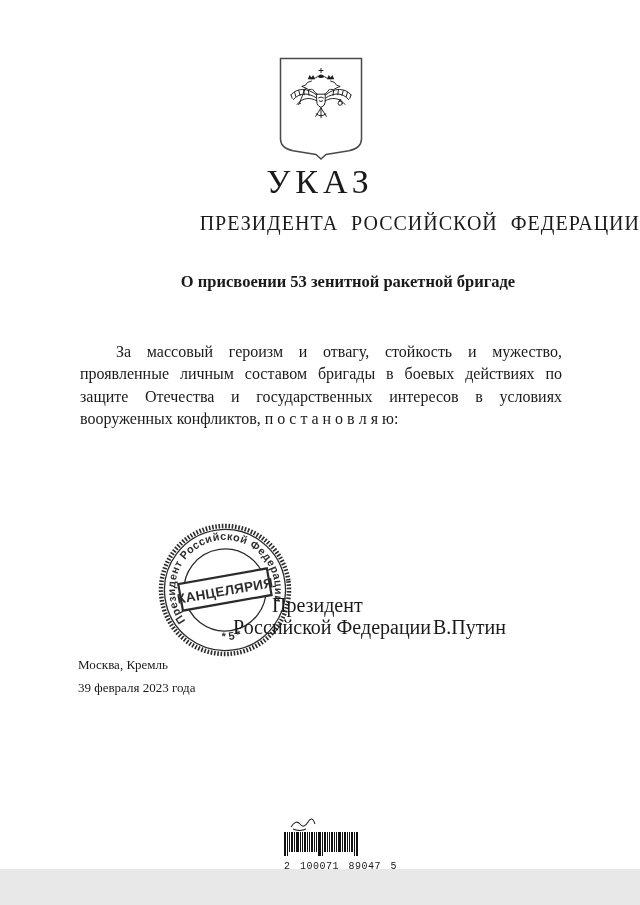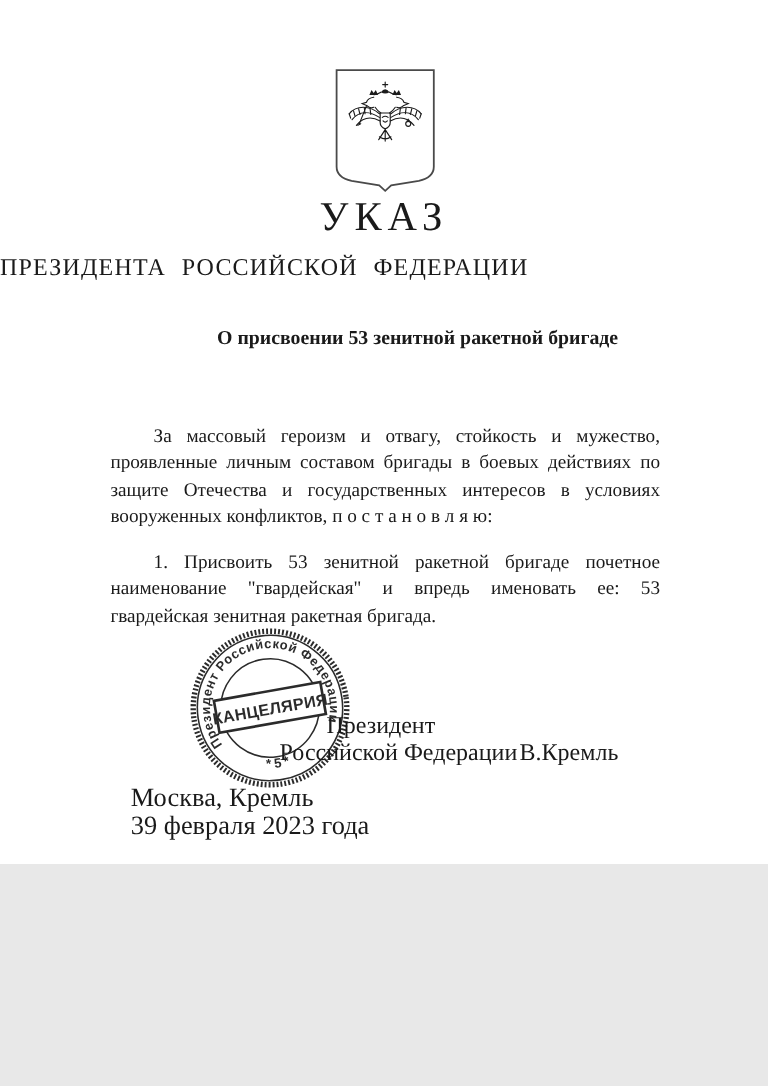--- a/index.html
+++ b/index.html
@@ -1,57 +1,57 @@
 <!DOCTYPE html>
 <html><head>
 <meta charset="utf-8">
 <style>
   html,body{margin:0;padding:0;background:#e8e8e8;}
   .page{
     position:relative;
-    width:640px;height:720px;
+    width:640px;height:869px;
     margin:0 auto;
     background:#ffffff;
     font-family:"Liberation Serif", serif;
     color:#1a1a1a;
     overflow:hidden;
     text-decoration:underline;
   }
   
   .arms{position:absolute;left:279px;top:57px;width:84px;height:104px;}
   .arms svg{position:absolute;left:0;top:0;}
   
   .decree-title{
     position:absolute;left:0;top:163px;width:640px;
     text-align:center;font-size:34px;letter-spacing:5px;
     font-weight:normal;
   }
   .decree-issuer{
     position:absolute;left:0;top:212px;width:640px;
-    text-align:left;font-size:20px;letter-spacing:1px;word-spacing:7px;
+    text-align:right;font-size:20px;letter-spacing:1px;word-spacing:7px;
   }
   .decree-subject{
     position:absolute;left:0;top:271px;width:640px;
     text-align:center;font-size:16.5px;font-weight:bold;line-height:21px;padding-left:28px;
   }
   
   .body-text{
     position:absolute;left:76px;top:337px;width:490px;
     font-size:16px;line-height:22.3px;text-align:justify;
   }
-  .body-text p{margin:16px;text-indent:36px;}
+  .body-text p{margin:4px;text-indent:36px;}
   
   .stamp{position:absolute;left:156px;top:521px;width:138px;height:138px;z-index:3;}
   
   .sig{position:absolute;font-size:20px;white-space:nowrap;z-index:1;}
   .sig-post1{left:272px;top:594px;}
   .sig-post2{left:233px;top:616px;}
   .sig-name{left:433px;top:616px;}
   
-  .issue{position:absolute;left:78px;top:653px;font-size:22px;line-height:23px;margin-left:31px;}
+  .issue{position:absolute;left:78px;top:653px;font-size:13px;line-height:23px;}
   .issue div{white-space:nowrap;}
   
   .barcode{position:absolute;left:284px;top:818px;width:84px;text-align:left;}
   .barcode .squiggle{display:block;margin:0 0 1px 4px;}
   .barcode .digits{
     display:block;margin-top:1px;
     font-family:"Liberation Mono", monospace;
     font-size:10px;letter-spacing:0.5px;word-spacing:3px;white-space:nowrap;
   }
 </style>
@@ -93,26 +93,25 @@
   </div>
 
   <div class="decree-title">УКАЗ</div>
   <div class="decree-issuer">ПРЕЗИДЕНТА РОССИЙСКОЙ ФЕДЕРАЦИИ</div>
   <div class="decree-subject">
     <div>О присвоении 53 зенитной ракетной бригаде</div>
   </div>
 
   <div class="body-text">
     <p>За массовый героизм и отвагу, стойкость и мужество, проявленные личным составом бригады в боевых действиях по защите Отечества и государственных интересов в условиях вооруженных конфликтов, п о с т а н о в л я ю:</p>
-    <p>1. Присвоить 53 зенитной ракетной бригаде почетное наименование "гвардейская" и впредь именовать ее: 53 гвардейская зенитная ракетная бригада.</p>
   </div>
 
   <div class="sig sig-post1">Президент</div>
   <div class="sig sig-post2">Российской Федерации</div>
-  <div class="sig sig-name">В.Кремль</div>
+  <div class="sig sig-name">В.Путин</div>
 
   <div class="stamp">
     <svg width="138" height="138" viewBox="0 0 138 138">
       <defs>
         <path id="ringPath" d="M25.7 94 A50 50 0 1 1 112.3 94" fill="none"></path>
         <path id="ringBottomPath" d="M40.3 110 A50 50 0 0 0 97.7 110" fill="none"></path>
       </defs>
       <g transform="rotate(-8 69 69)" opacity="0.93">
         <circle cx="69" cy="69" r="64" fill="none" stroke="#1b1b1b" stroke-width="4.5" stroke-dasharray="1.6 1.7"></circle>
         <circle cx="69" cy="69" r="60.5" fill="none" stroke="#1b1b1b" stroke-width="1.3"></circle>

